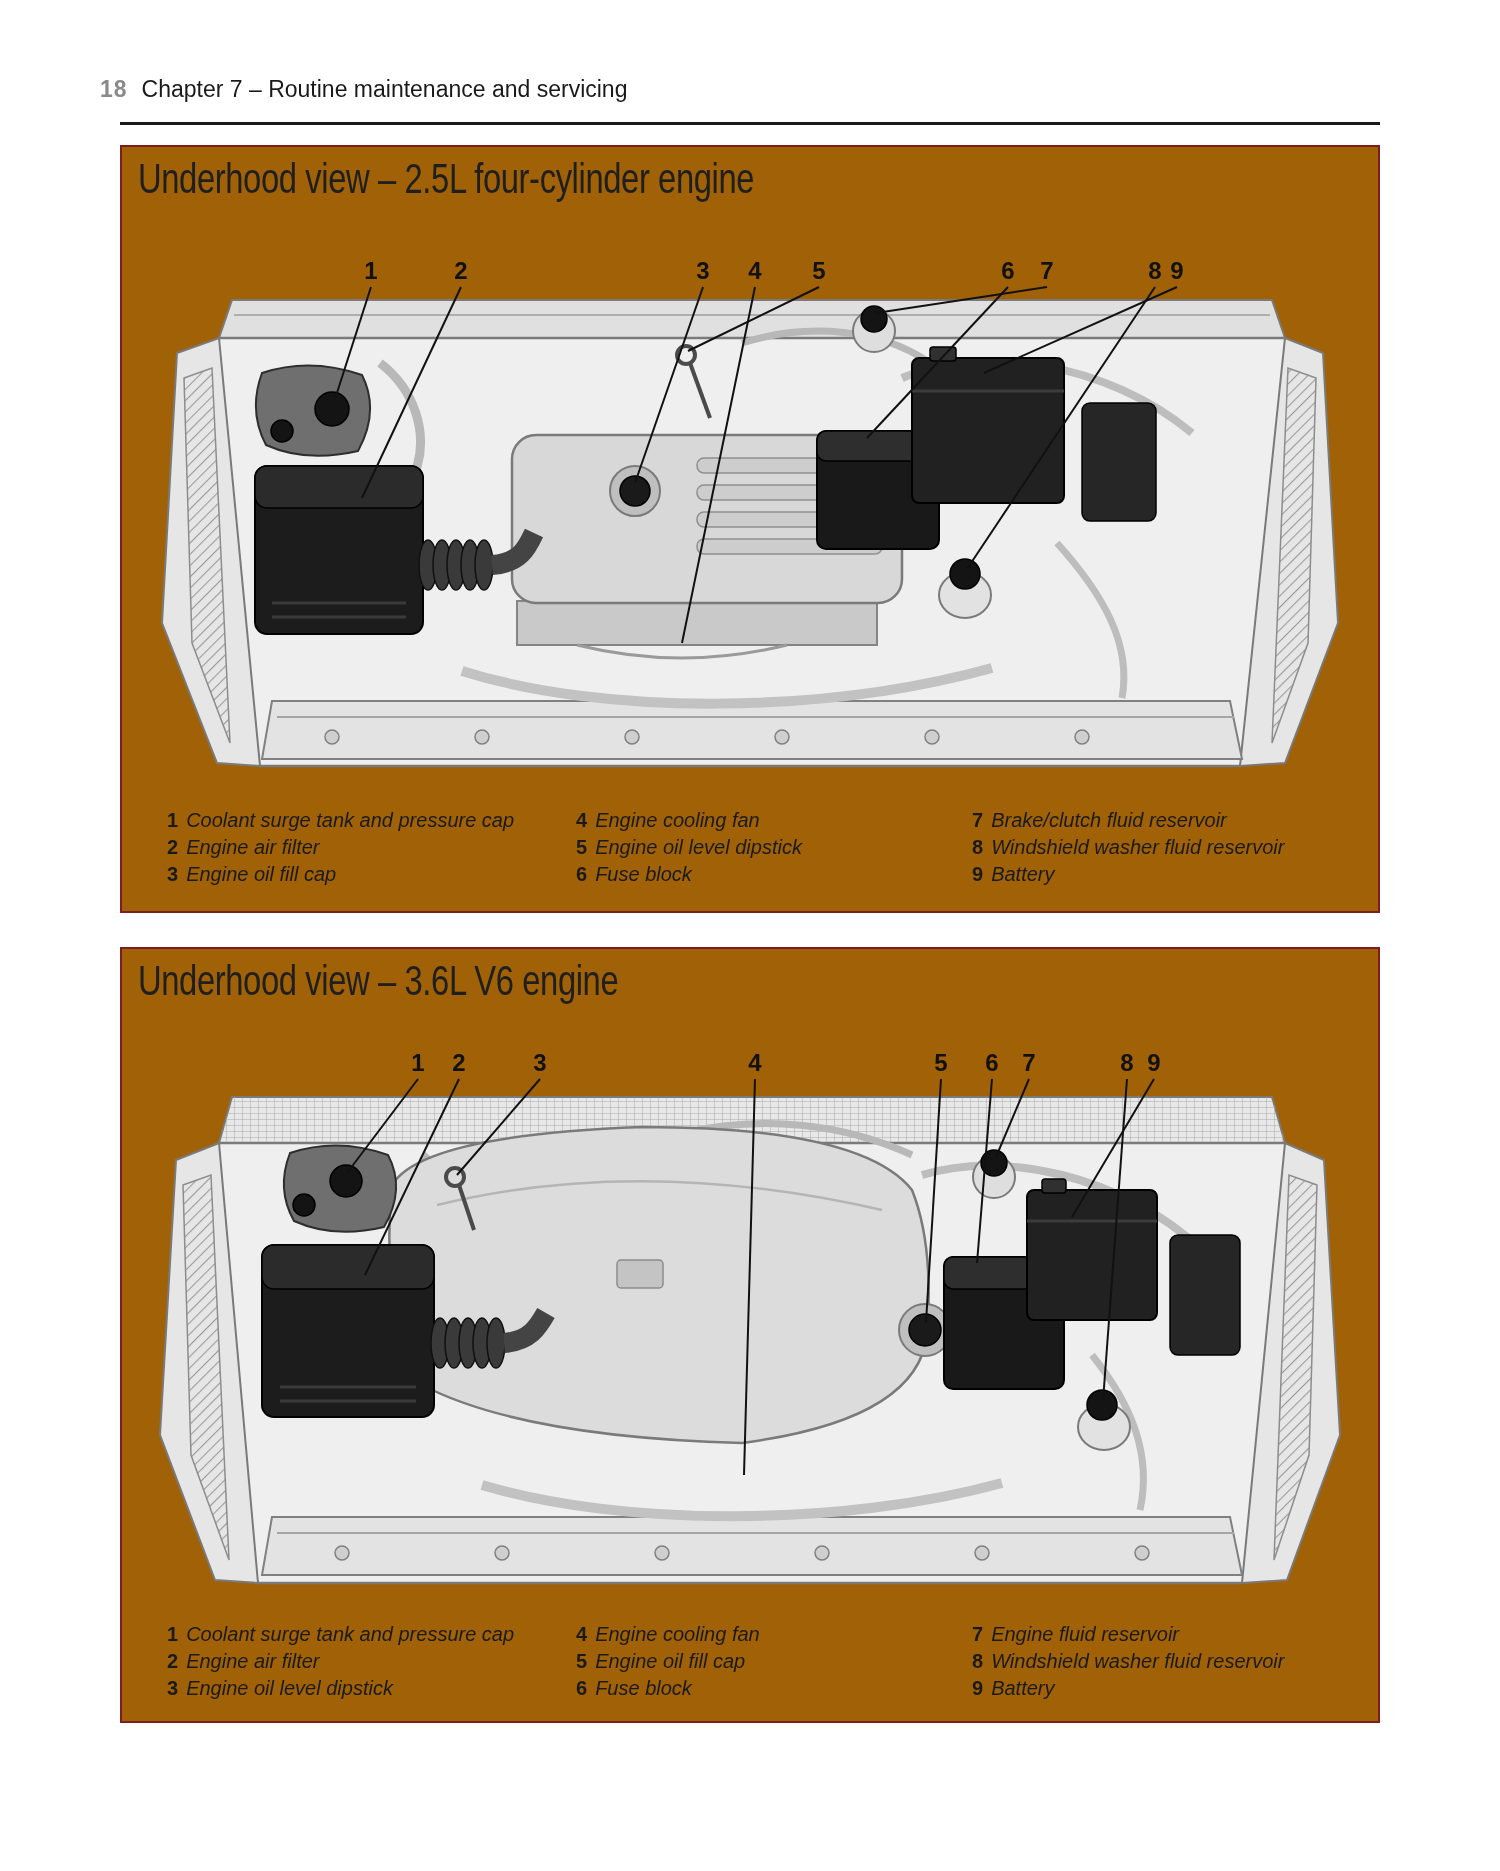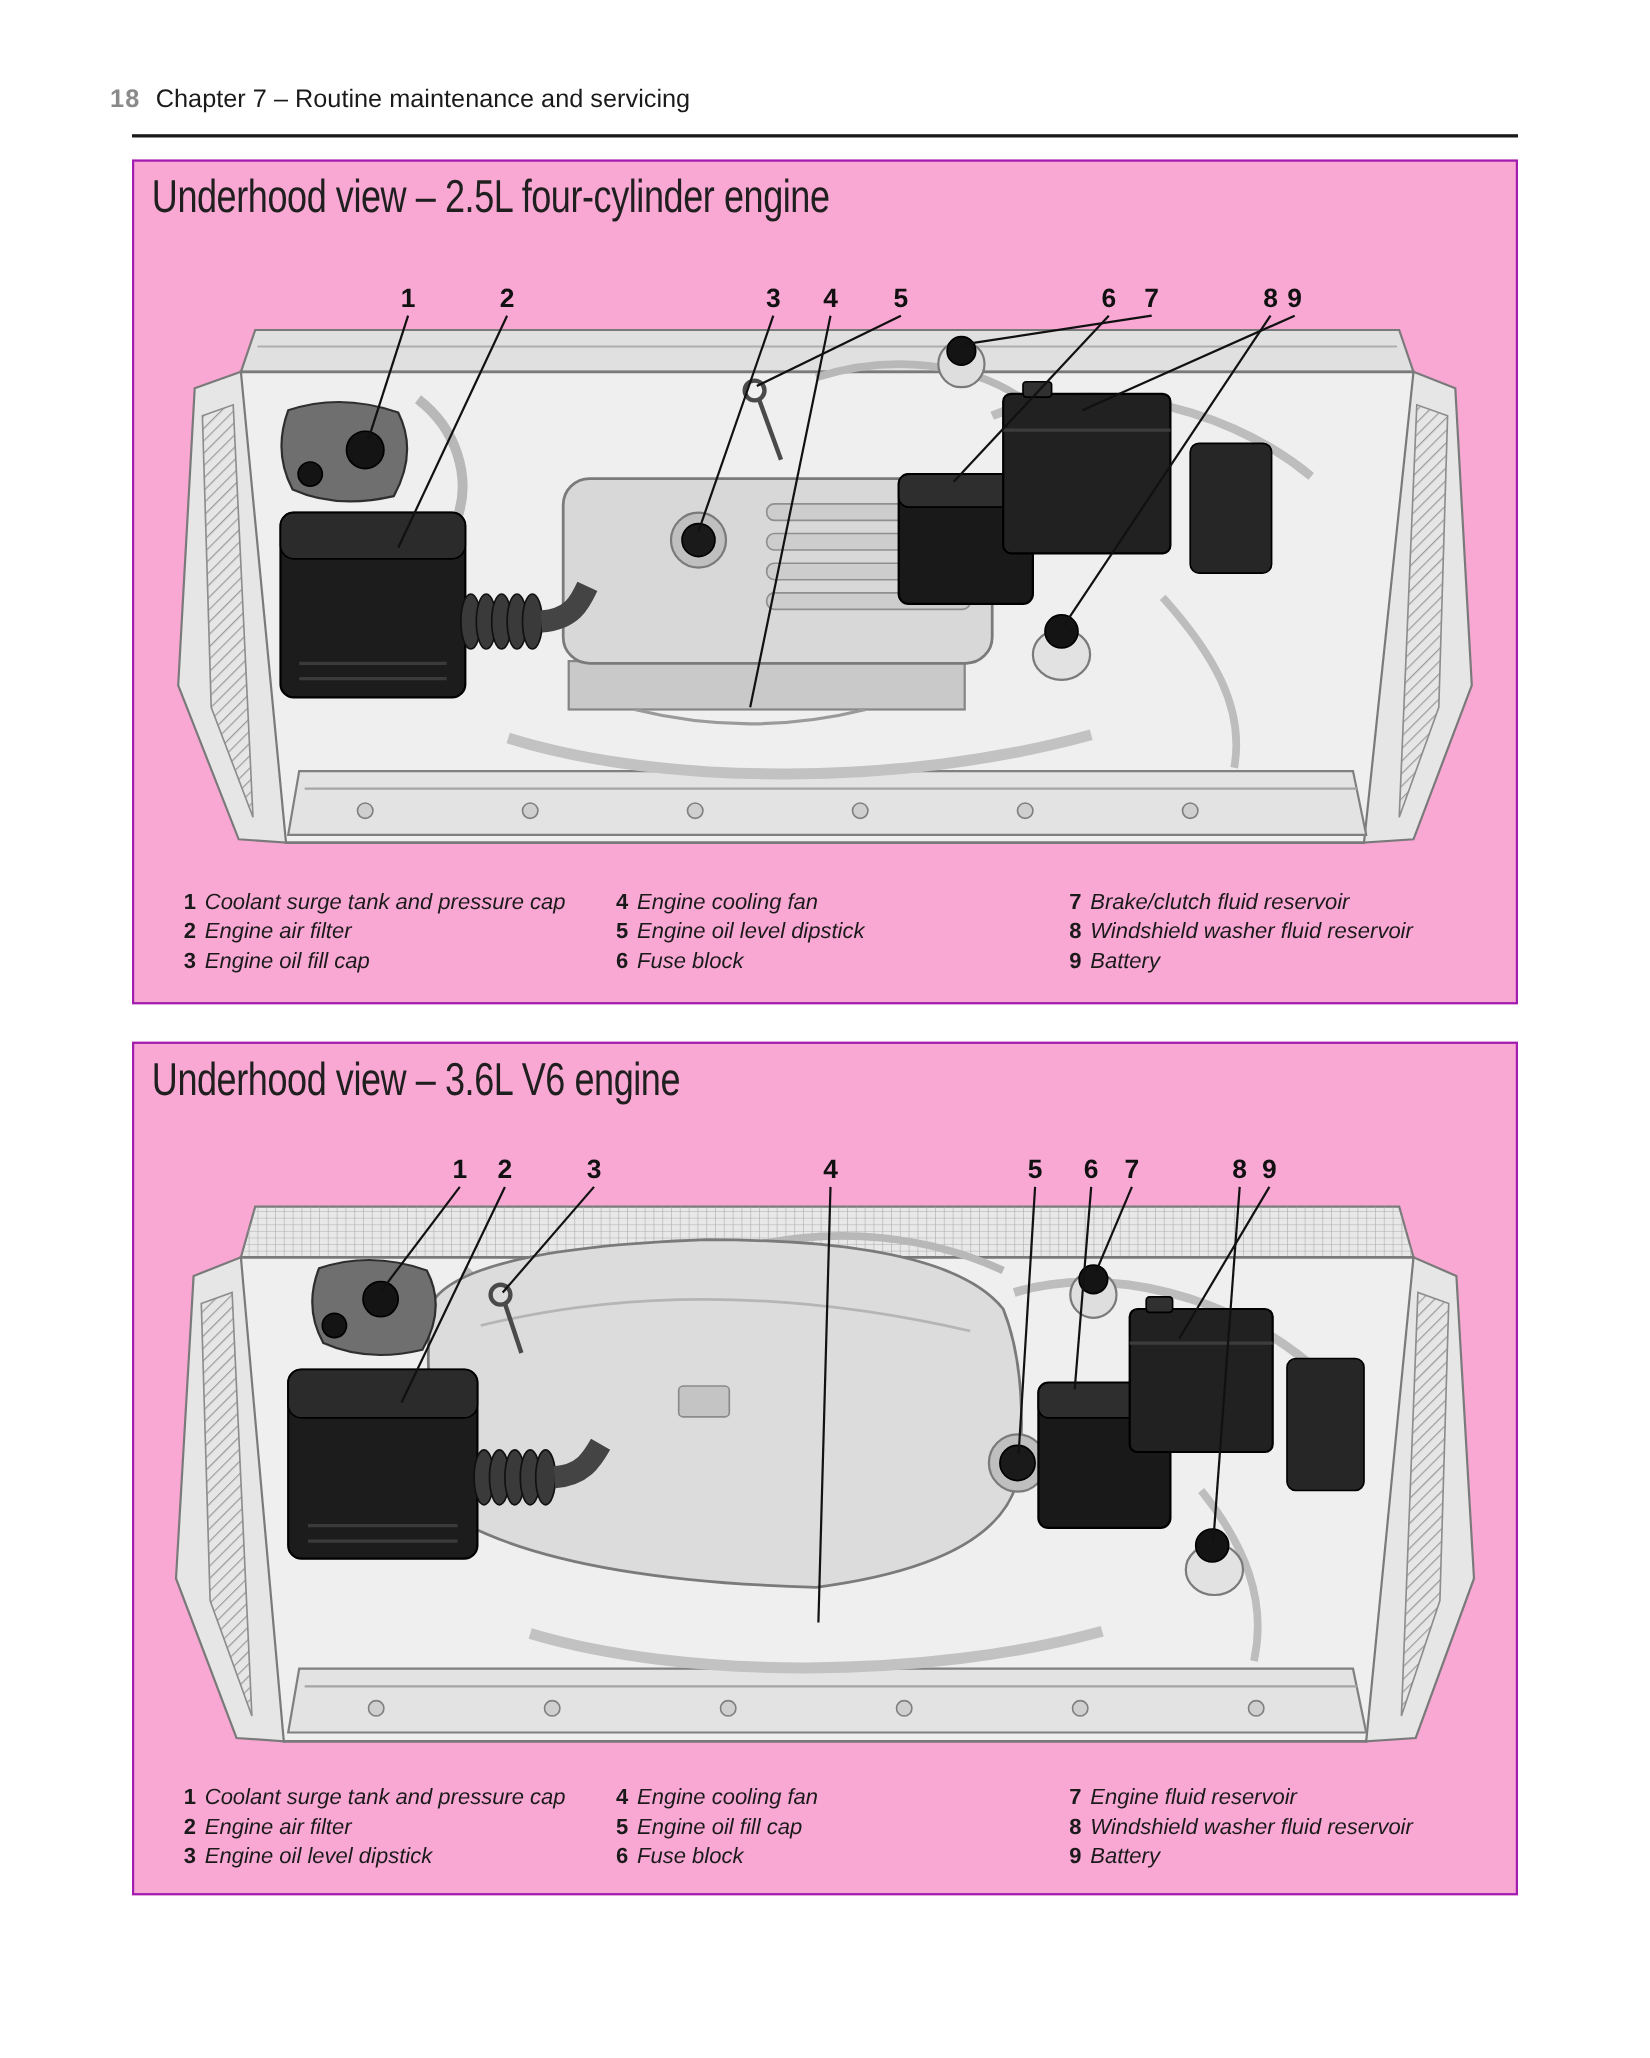--- a/index.html
+++ b/index.html
@@ -4,35 +4,35 @@
 <style>
   html,body{margin:0;padding:0;background:#fff;}
   .page{position:relative;width:1500px;height:1871px;background:#ffffff;
         font-family:"Liberation Sans",sans-serif;color:#1a1a1a;overflow:hidden;}
   
   .hdr{position:absolute;left:100px;top:76px;display:flex;gap:14px;align-items:flex-start;}
   .hdr .folio{font-size:23px;font-weight:700;color:#8a8a8a;letter-spacing:1px;}
   .hdr .chapter{font-size:23px;font-weight:400;color:#1a1a1a;}
   .hdr-rule{position:absolute;left:120px;top:122px;width:1260px;height:3px;background:#1a1a1a;}
   
-  .panel{position:absolute;left:120px;width:1256px;border:2px solid #a21caf;background:#f9a8d4;}
+  .panel{position:absolute;left:120px;width:1256px;border:2px solid #7f1d1d;background:#a16207;}
   #panel1{top:145px;height:764px;}
   #panel2{top:947px;height:772px;}
   .panel-title{position:absolute;left:16px;top:8px;font-size:42px;font-weight:400;
                letter-spacing:-0.5px;white-space:nowrap;transform:scaleX(0.78);
                transform-origin:0 0;color:#1f1f1f;}
   .illus{position:absolute;left:0;display:block;}
   #illus1{top:56px;width:1256px;height:600px;}
   #illus2{top:56px;width:1256px;height:616px;}
   
   .legend{position:absolute;left:45px;width:1190px;}
   #legend1{top:660px;}
   #legend2{top:672px;}
   .legend-col{position:absolute;top:0;}
-  .lc1{left:0;} .lc2{left:393px;} .lc3{left:805px;}
+  .lc1{left:0;} .lc2{left:409px;} .lc3{left:805px;}
   .legend-row{font-size:20px;font-style:italic;line-height:27px;white-space:nowrap;color:#1a1a1a;}
   .legend-row b{font-style:normal;font-weight:700;margin-right:8px;}
   
   text.callout{font-family:"Liberation Sans",sans-serif;font-size:24px;font-weight:700;fill:#111;}
   .leader{stroke:#111;stroke-width:2;fill:none;}
 </style>
 </head>
 <body>
 
 <div class="page">

